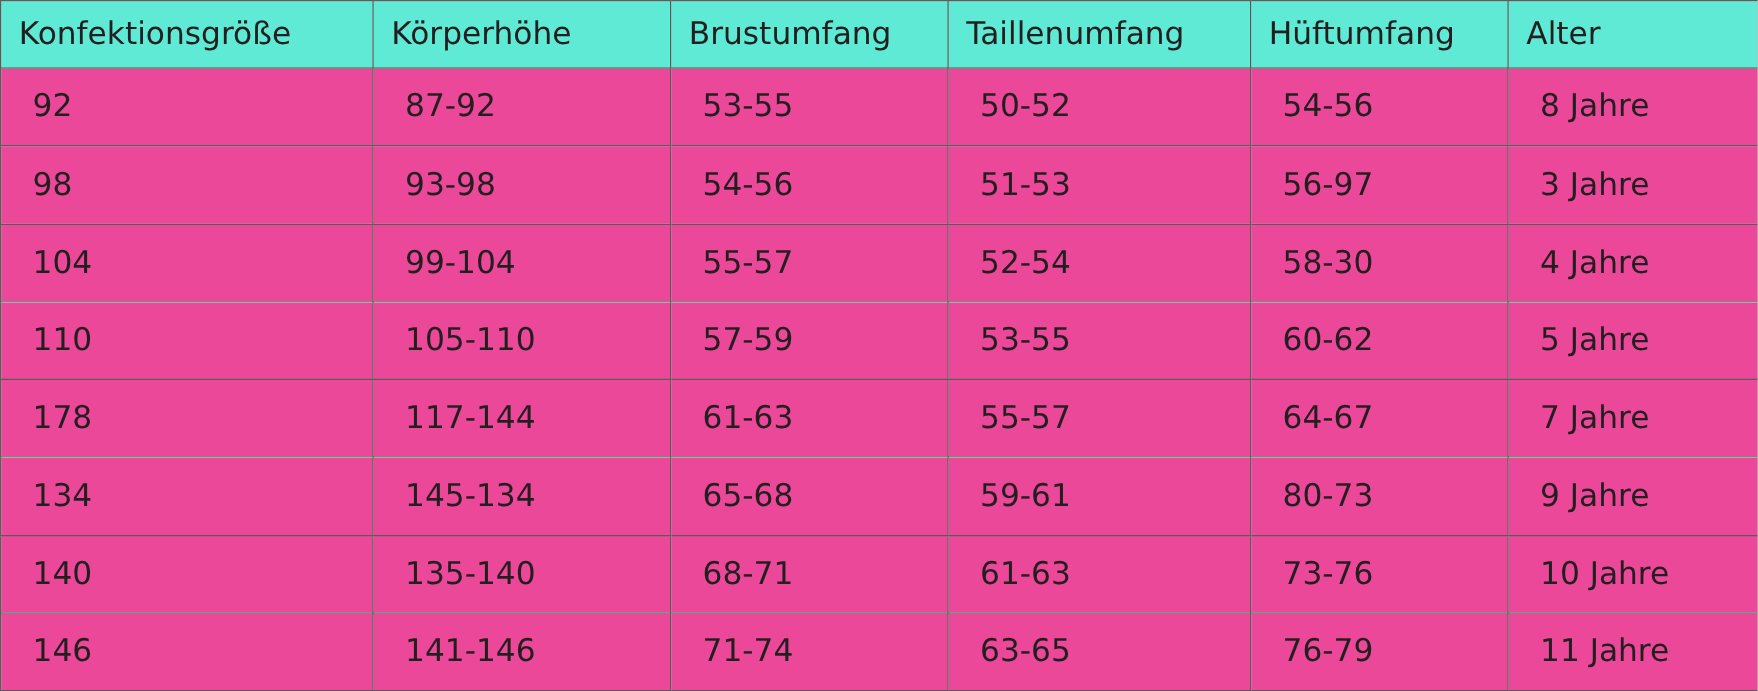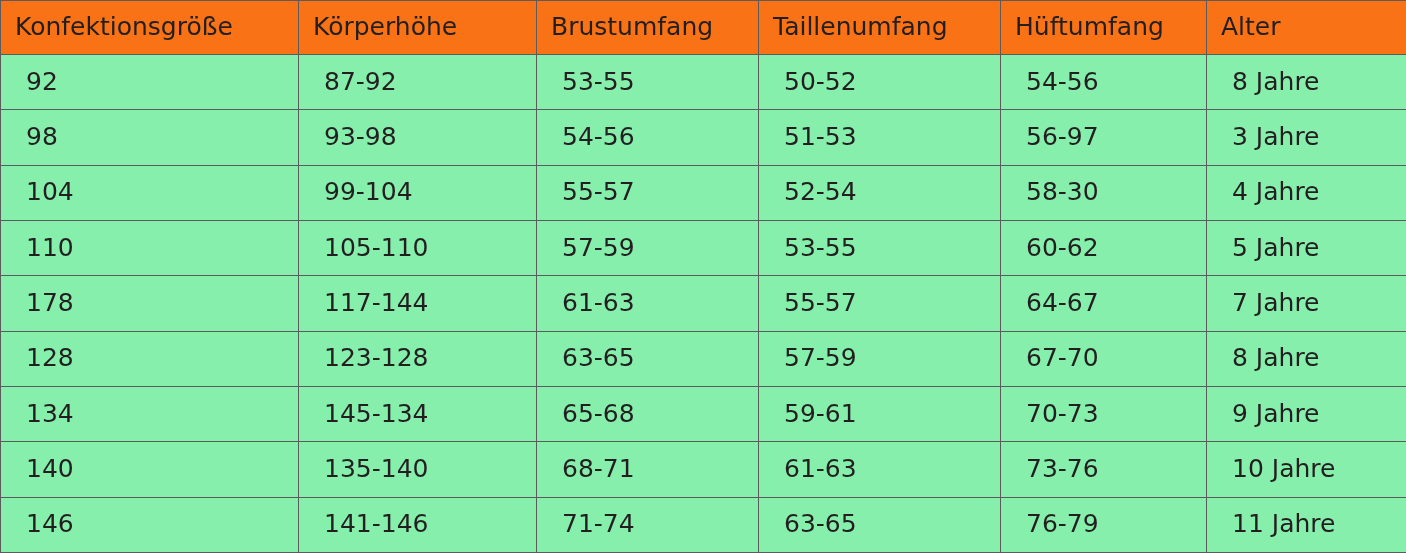--- a/index.html
+++ b/index.html
@@ -33,25 +33,25 @@
     padding: 0 14px;
     text-align: left;
     vertical-align: middle;
     font-weight: normal;
     font-size: 25px;
     line-height: 1.15;
     white-space: nowrap;
     overflow: hidden;
   }
   table.size-table thead th {
-    background: #f97316;
+    background: #5eead4;
     height: 53px;
   }
   table.size-table tbody td {
-    background: #86efac;
+    background: #ec4899;
     height: 50px;
     padding-left: 25px;
   }
 </style>
 </head>
 <body>
 
 <table class="size-table">
   <colgroup>
     <col class="c0">
@@ -106,33 +106,25 @@
     </tr>
     <tr>
       <td>178</td>
       <td>117-144</td>
       <td>61-63</td>
       <td>55-57</td>
       <td>64-67</td>
       <td>7 Jahre</td>
     </tr>
     <tr>
-      <td>128</td>
-      <td>123-128</td>
-      <td>63-65</td>
-      <td>57-59</td>
-      <td>67-70</td>
-      <td>8 Jahre</td>
-    </tr>
-    <tr>
       <td>134</td>
       <td>145-134</td>
       <td>65-68</td>
       <td>59-61</td>
-      <td>70-73</td>
+      <td>80-73</td>
       <td>9 Jahre</td>
     </tr>
     <tr>
       <td>140</td>
       <td>135-140</td>
       <td>68-71</td>
       <td>61-63</td>
       <td>73-76</td>
       <td>10 Jahre</td>
     </tr>

